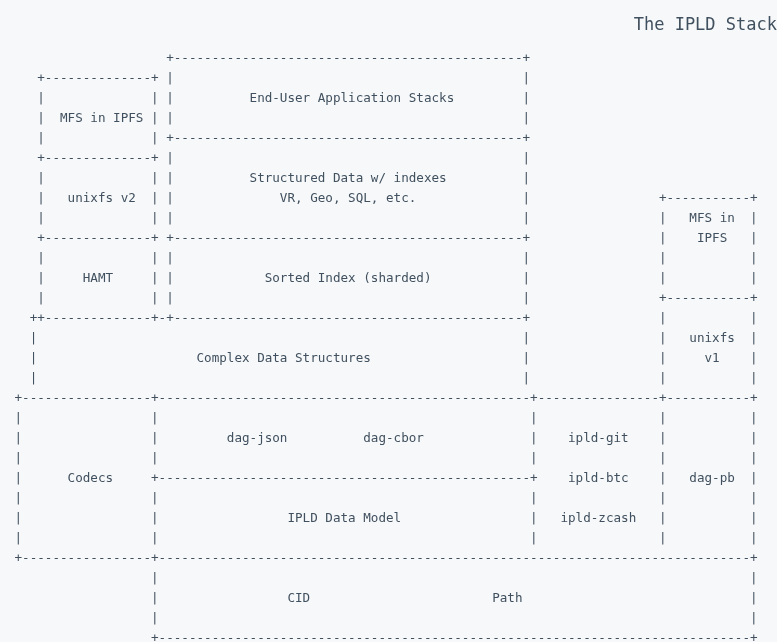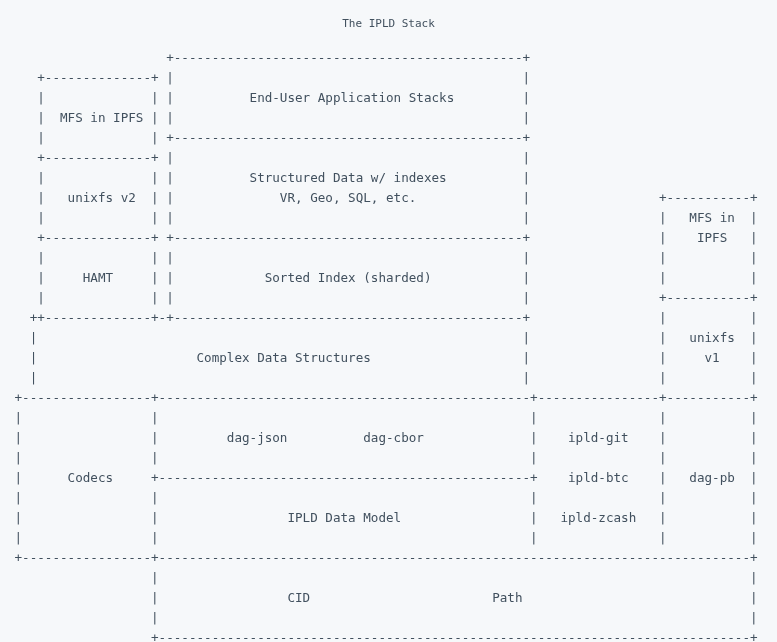--- a/index.html
+++ b/index.html
@@ -17,23 +17,23 @@
     position: relative;
     width: 777px;
     height: 642px;
     background: #f6f8fa;
   }
   #title {
     position: absolute;
     left: 0;
     top: 14px;
     width: 777px;
-    text-align: center;
+    text-align: right;
     font-family: "DejaVu Sans Mono", "Liberation Mono", monospace;
-    font-size: 11px;
+    font-size: 17px;
     line-height: 20px;
     color: #41505e;
     letter-spacing: 0px;
     white-space: pre;
   }
   #ascii {
     position: absolute;
     left: 14.5px;
     top: 48px;
     margin: 0;

